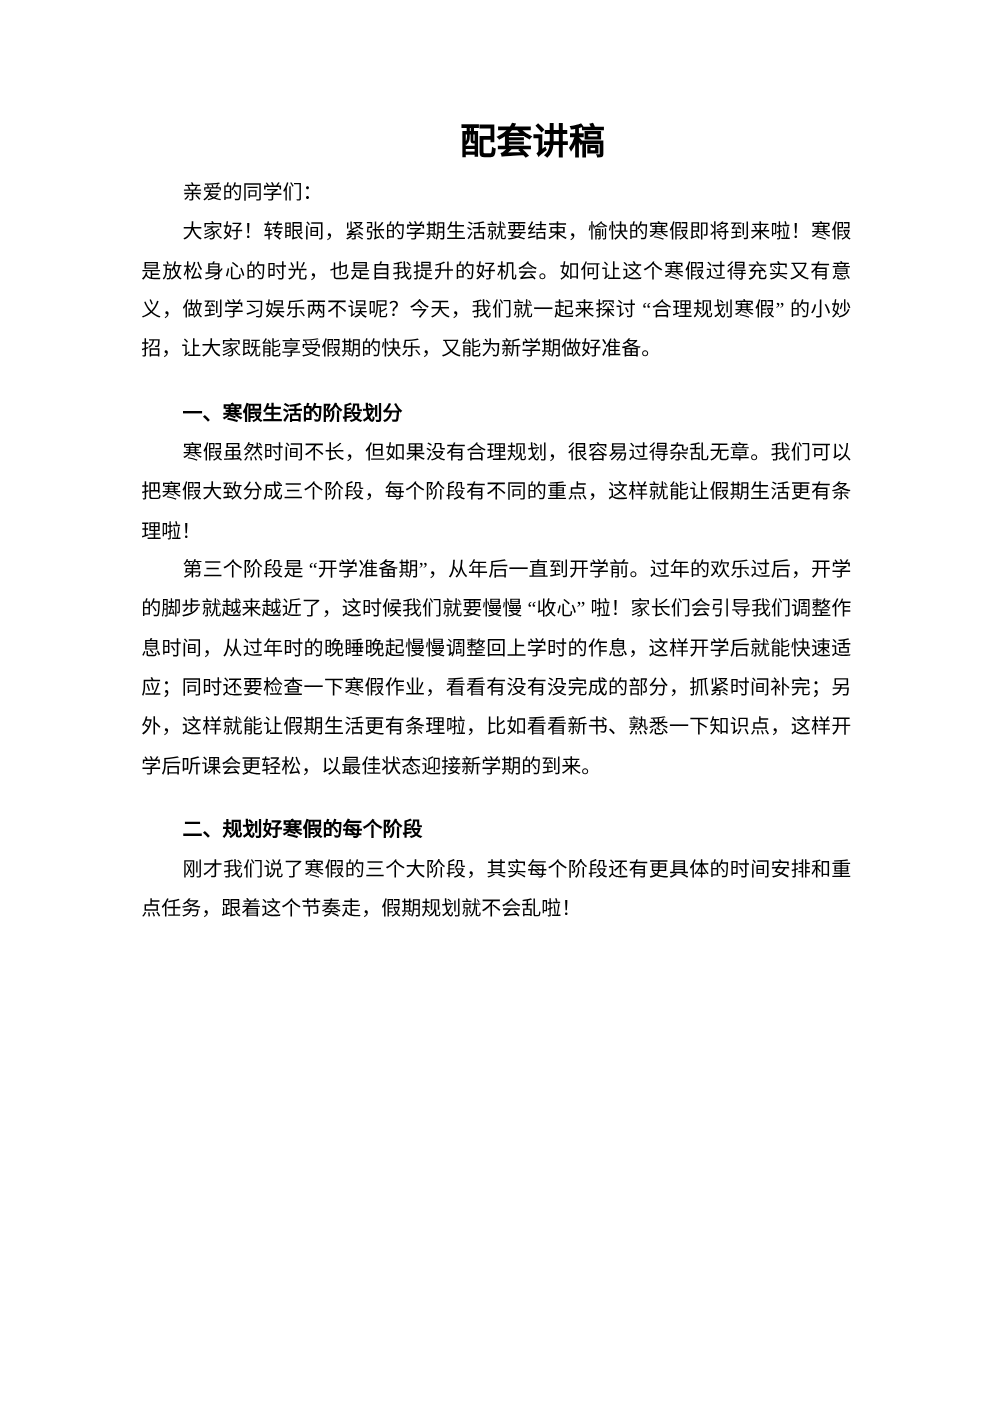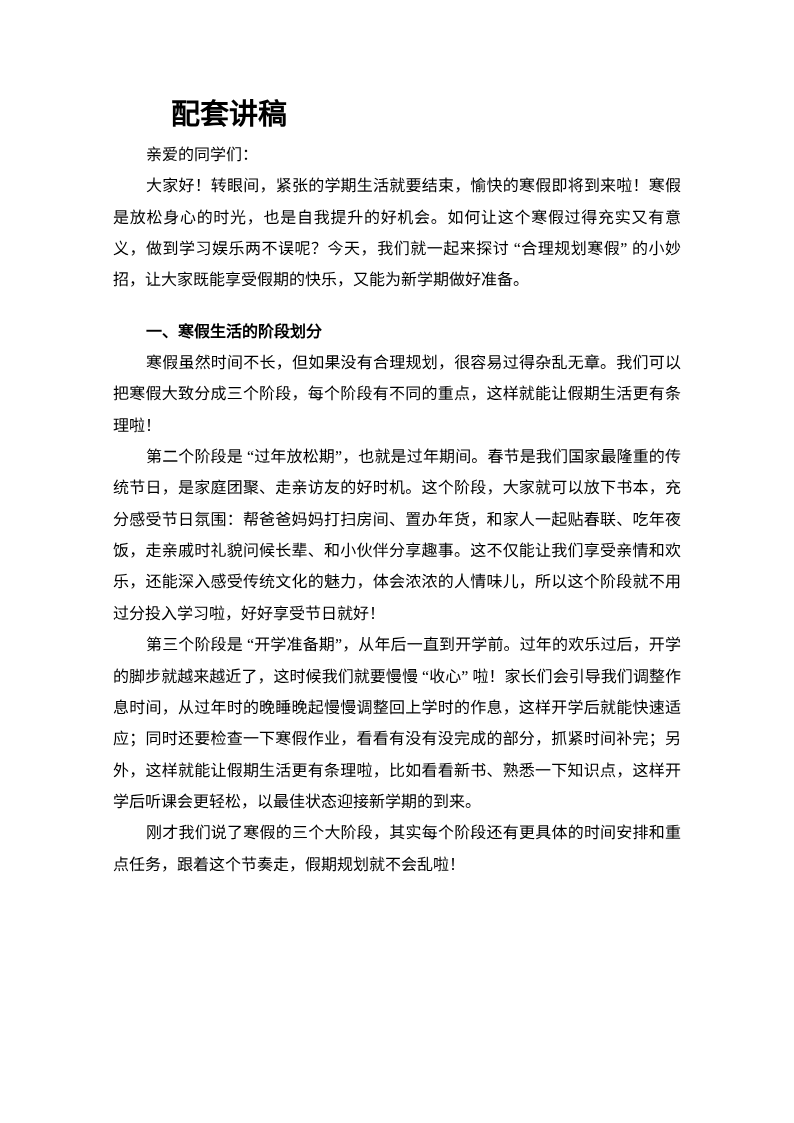--- a/index.html
+++ b/index.html
@@ -20,21 +20,21 @@
     position: absolute;
     left: 113px;
     top: 90px;
     width: 568px;
   }
   .doc-title {
     margin: 0;
     font-size: 29px;
     font-weight: bold;
     line-height: 49px;
-    text-align: left;
+    text-align: center;
     text-indent: 58px; 
     white-space: nowrap;
   }
   .para {
     margin: 0;
     font-size: 16px;
     line-height: 31.35px;
     text-indent: 33px;     
     text-align: justify;
     text-justify: inter-character;
@@ -49,18 +49,18 @@
 <body>
 
 <div class="page">
   <div class="content">
     <h1 class="doc-title">配套讲稿</h1>
     <div id="doc-body">
         <p class="para">亲爱的同学们：</p>
         <p class="para">大家好！转眼间，紧张的学期生活就要结束，愉快的寒假即将到来啦！寒假是放松身心的时光，也是自我提升的好机会。如何让这个寒假过得充实又有意义，做到学习娱乐两不误呢？今天，我们就一起来探讨 “合理规划寒假” 的小妙招，让大家既能享受假期的快乐，又能为新学期做好准备。</p>
         <p class="para heading">一、寒假生活的阶段划分</p>
         <p class="para">寒假虽然时间不长，但如果没有合理规划，很容易过得杂乱无章。我们可以把寒假大致分成三个阶段，每个阶段有不同的重点，这样就能让假期生活更有条理啦！</p>
-        <p class="para">第二个阶段是 “过年放松期”，也就是过年期间。春节是我们国家最隆重的传统节日，是家庭团聚、走亲访友的好时机。这个阶段，大家就可以放下书本，充分感受节日氛围：帮爸爸妈妈打扫房间、置办年货，和家人一起贴春联、吃年夜饭，走亲戚时礼貌问候长辈、和小伙伴分享趣事。这不仅能让我们享受亲情和欢乐，还能深入感受传统文化的魅力，体会浓浓的人情味儿，所以这个阶段就不用过分投入学习啦，好好享受节日就好！</p>
         <p class="para">第三个阶段是 “开学准备期”，从年后一直到开学前。过年的欢乐过后，开学的脚步就越来越近了，这时候我们就要慢慢 “收心” 啦！家长们会引导我们调整作息时间，从过年时的晚睡晚起慢慢调整回上学时的作息，这样开学后就能快速适应；同时还要检查一下寒假作业，看看有没有没完成的部分，抓紧时间补完；另外，这样就能让假期生活更有条理啦，比如看看新书、熟悉一下知识点，这样开学后听课会更轻松，以最佳状态迎接新学期的到来。</p>
+        <p class="para heading">二、规划好寒假的每个阶段</p>
         <p class="para">刚才我们说了寒假的三个大阶段，其实每个阶段还有更具体的时间安排和重点任务，跟着这个节奏走，假期规划就不会乱啦！</p>
       </div>
   </div>
 </div>
 
 </body></html>

